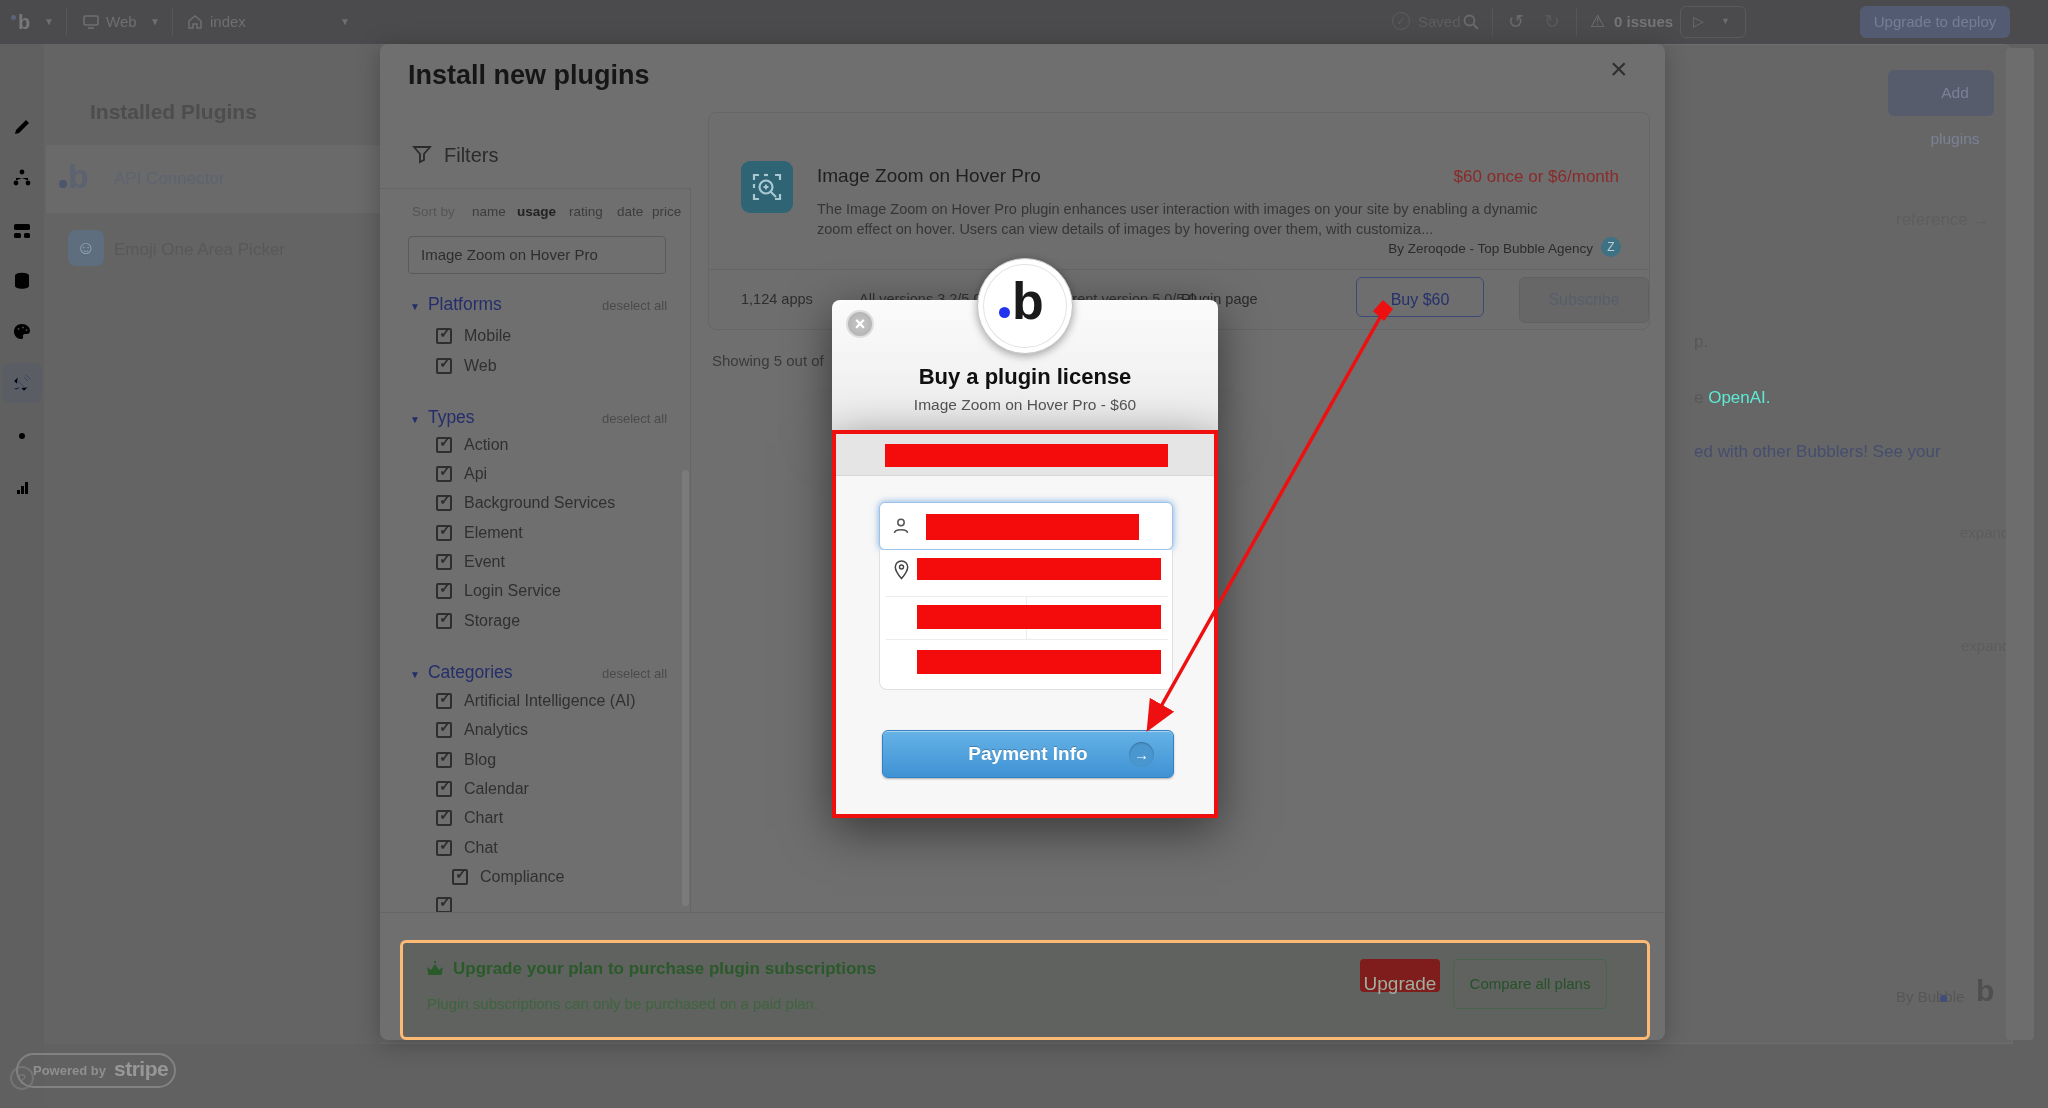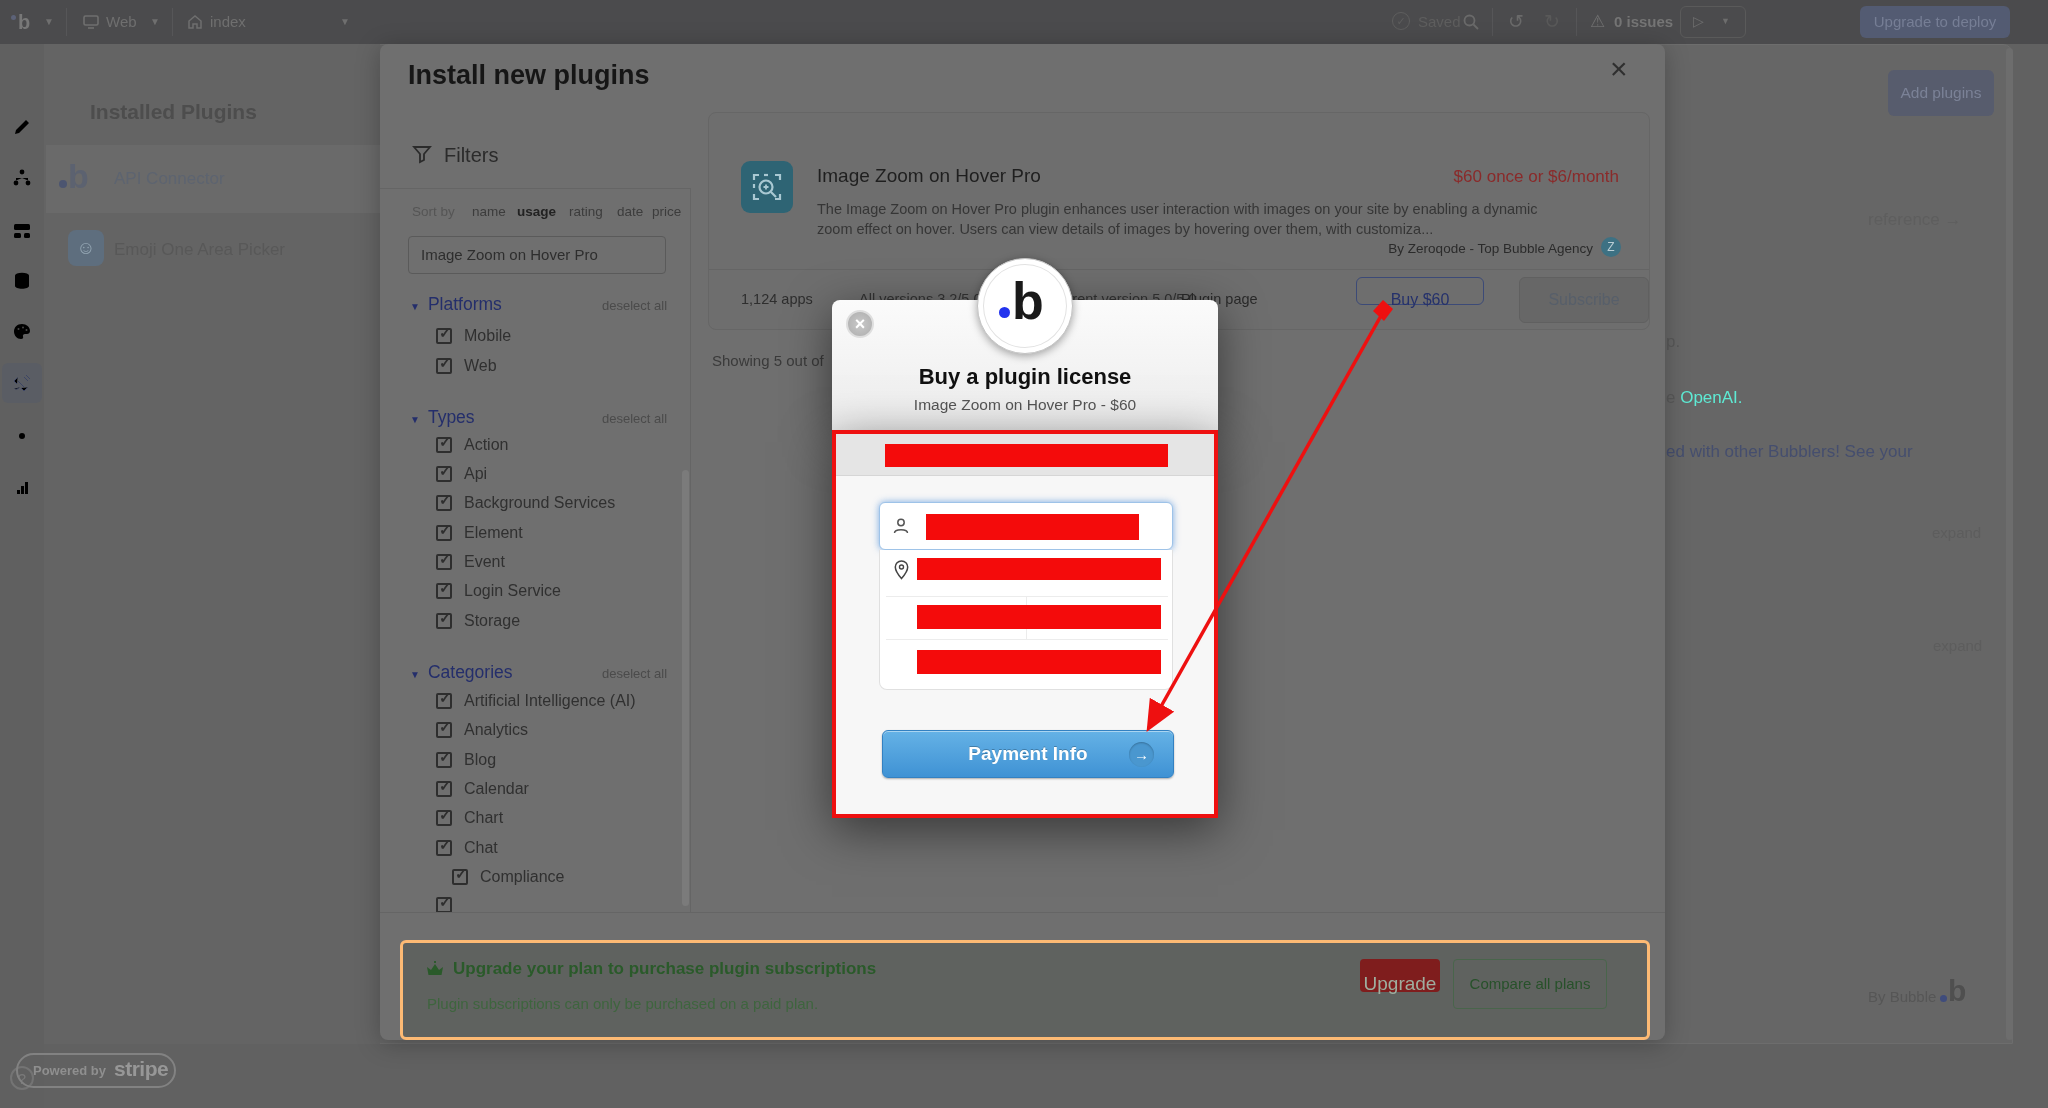--- a/index.html
+++ b/index.html
@@ -39,21 +39,21 @@
   .banner { left:20px; top:896px; width:1250px; height:100px; background:#5f625f; border:3px solid #fdba74; border-radius:6px; }
 
   
   #checkout { left:832px; top:300px; width:386px; height:518px; z-index:20; }
   #co-header { left:0; top:0; width:386px; height:130px; background:linear-gradient(#fbfbfb,#ececec); border-radius:8px 8px 0 0; box-shadow:0 12px 45px rgba(0,0,0,0.5); }
   #redbox { left:0; top:130px; width:386px; height:388px; border:4px solid #ee1010; background:#f7f7f7; box-shadow:0 12px 45px rgba(0,0,0,0.5); }
   .redbar { background:#f40b0b; position:absolute; }
   #paybtn { left:46px; top:296px; width:292px; height:48px; border-radius:6px; background:linear-gradient(#65b2e6,#3f92d4); border:1px solid #3381c2; box-shadow:inset 0 1px 0 rgba(255,255,255,0.45), 0 1px 2px rgba(0,0,0,0.3); color:#ffffff; font-size:19px; font-weight:bold; text-align:center; line-height:46px; text-shadow:0 -1px 0 rgba(0,0,0,0.25); }
   #annot-svg { left:0; top:0; z-index:30; pointer-events:none; }
 
-  .faint { z-index:2; }
+  .faint { z-index:2;padding-left:28px; }
 </style>
 </head>
 <body>
 
 <div id="stage">
 
   
   <div class="abs faint" id="editorpage"></div>
 
   
@@ -278,21 +278,21 @@
         <div>The Image Zoom on Hover Pro plugin enhances user interaction with images on your site by enabling a dynamic</div>
         <div>zoom effect on hover. Users can view details of images by hovering over them, with customiza...</div>
       </div>
       <div class="abs" style="right:56px; top:128px; font-size:13.5px; color:#2b2b2b;">By Zeroqode - Top Bubble Agency</div>
       <span class="abs" style="right:28px; top:124px; width:20px; height:20px; background:#3d7183; border-radius:50%; color:#b9cdd4; font-size:12px; text-align:center; line-height:20px;">Z</span>
       <div class="abs hline" style="left:0px; top:156px; width:940px;"></div>
       <div class="abs" style="left:32px; top:178px; font-size:14.5px; color:#2e2e2e;">1,124 apps</div>
       <div class="abs" style="left:150px; top:178px; font-size:14.5px; color:#333333;">All versions 3.2/5.0</div>
       <div class="abs" style="left:340px; top:178px; font-size:14.5px; color:#333333;">Current version 5.0/5.0</div>
       <div class="abs" style="left:472px; top:178px; font-size:14.5px; color:#2a2a2a;">Plugin page</div>
-      <div class="abs btn-outline" style="left:647px; top:164px; width:128px; height:28px; border:1.5px solid #3c4a77; color:#25316b; font-size:16px; line-height:44px;">Buy $60</div>
+      <div class="abs btn-outline" style="left:647px; top:164px; width:128px; height:40px; border:1.5px solid #3c4a77; color:#25316b; font-size:16px; line-height:44px;">Buy $60</div>
       <div class="abs btn-outline" style="left:810px; top:164px; width:130px; height:46px; border:1px solid #606060; background:#676767; color:#575f6a; font-size:16px; line-height:44px;">Subscribe</div>
     </div>
     <div class="abs" style="left:332px; top:308px; font-size:15px; color:#3a3a3a;">Showing 5 out of</div>
 
     <div class="abs banner">
       <svg class="abs" style="left:22px; top:18px;" width="20" height="18" viewBox="0 0 20 18">
           <path d="M2 6 L6 9 L10 3 L14 9 L18 6 L16.5 14 H3.5 Z" fill="#2a5a2a"></path>
           <path d="M10 0 V2 M9 1 H11" stroke="#2a5a2a" stroke-width="1.4"></path>
         </svg>
       <div class="abs" style="left:50px; top:16px; font-size:17px; font-weight:bold; color:#2a5a2a;">Upgrade your plan to purchase plugin subscriptions</div>

